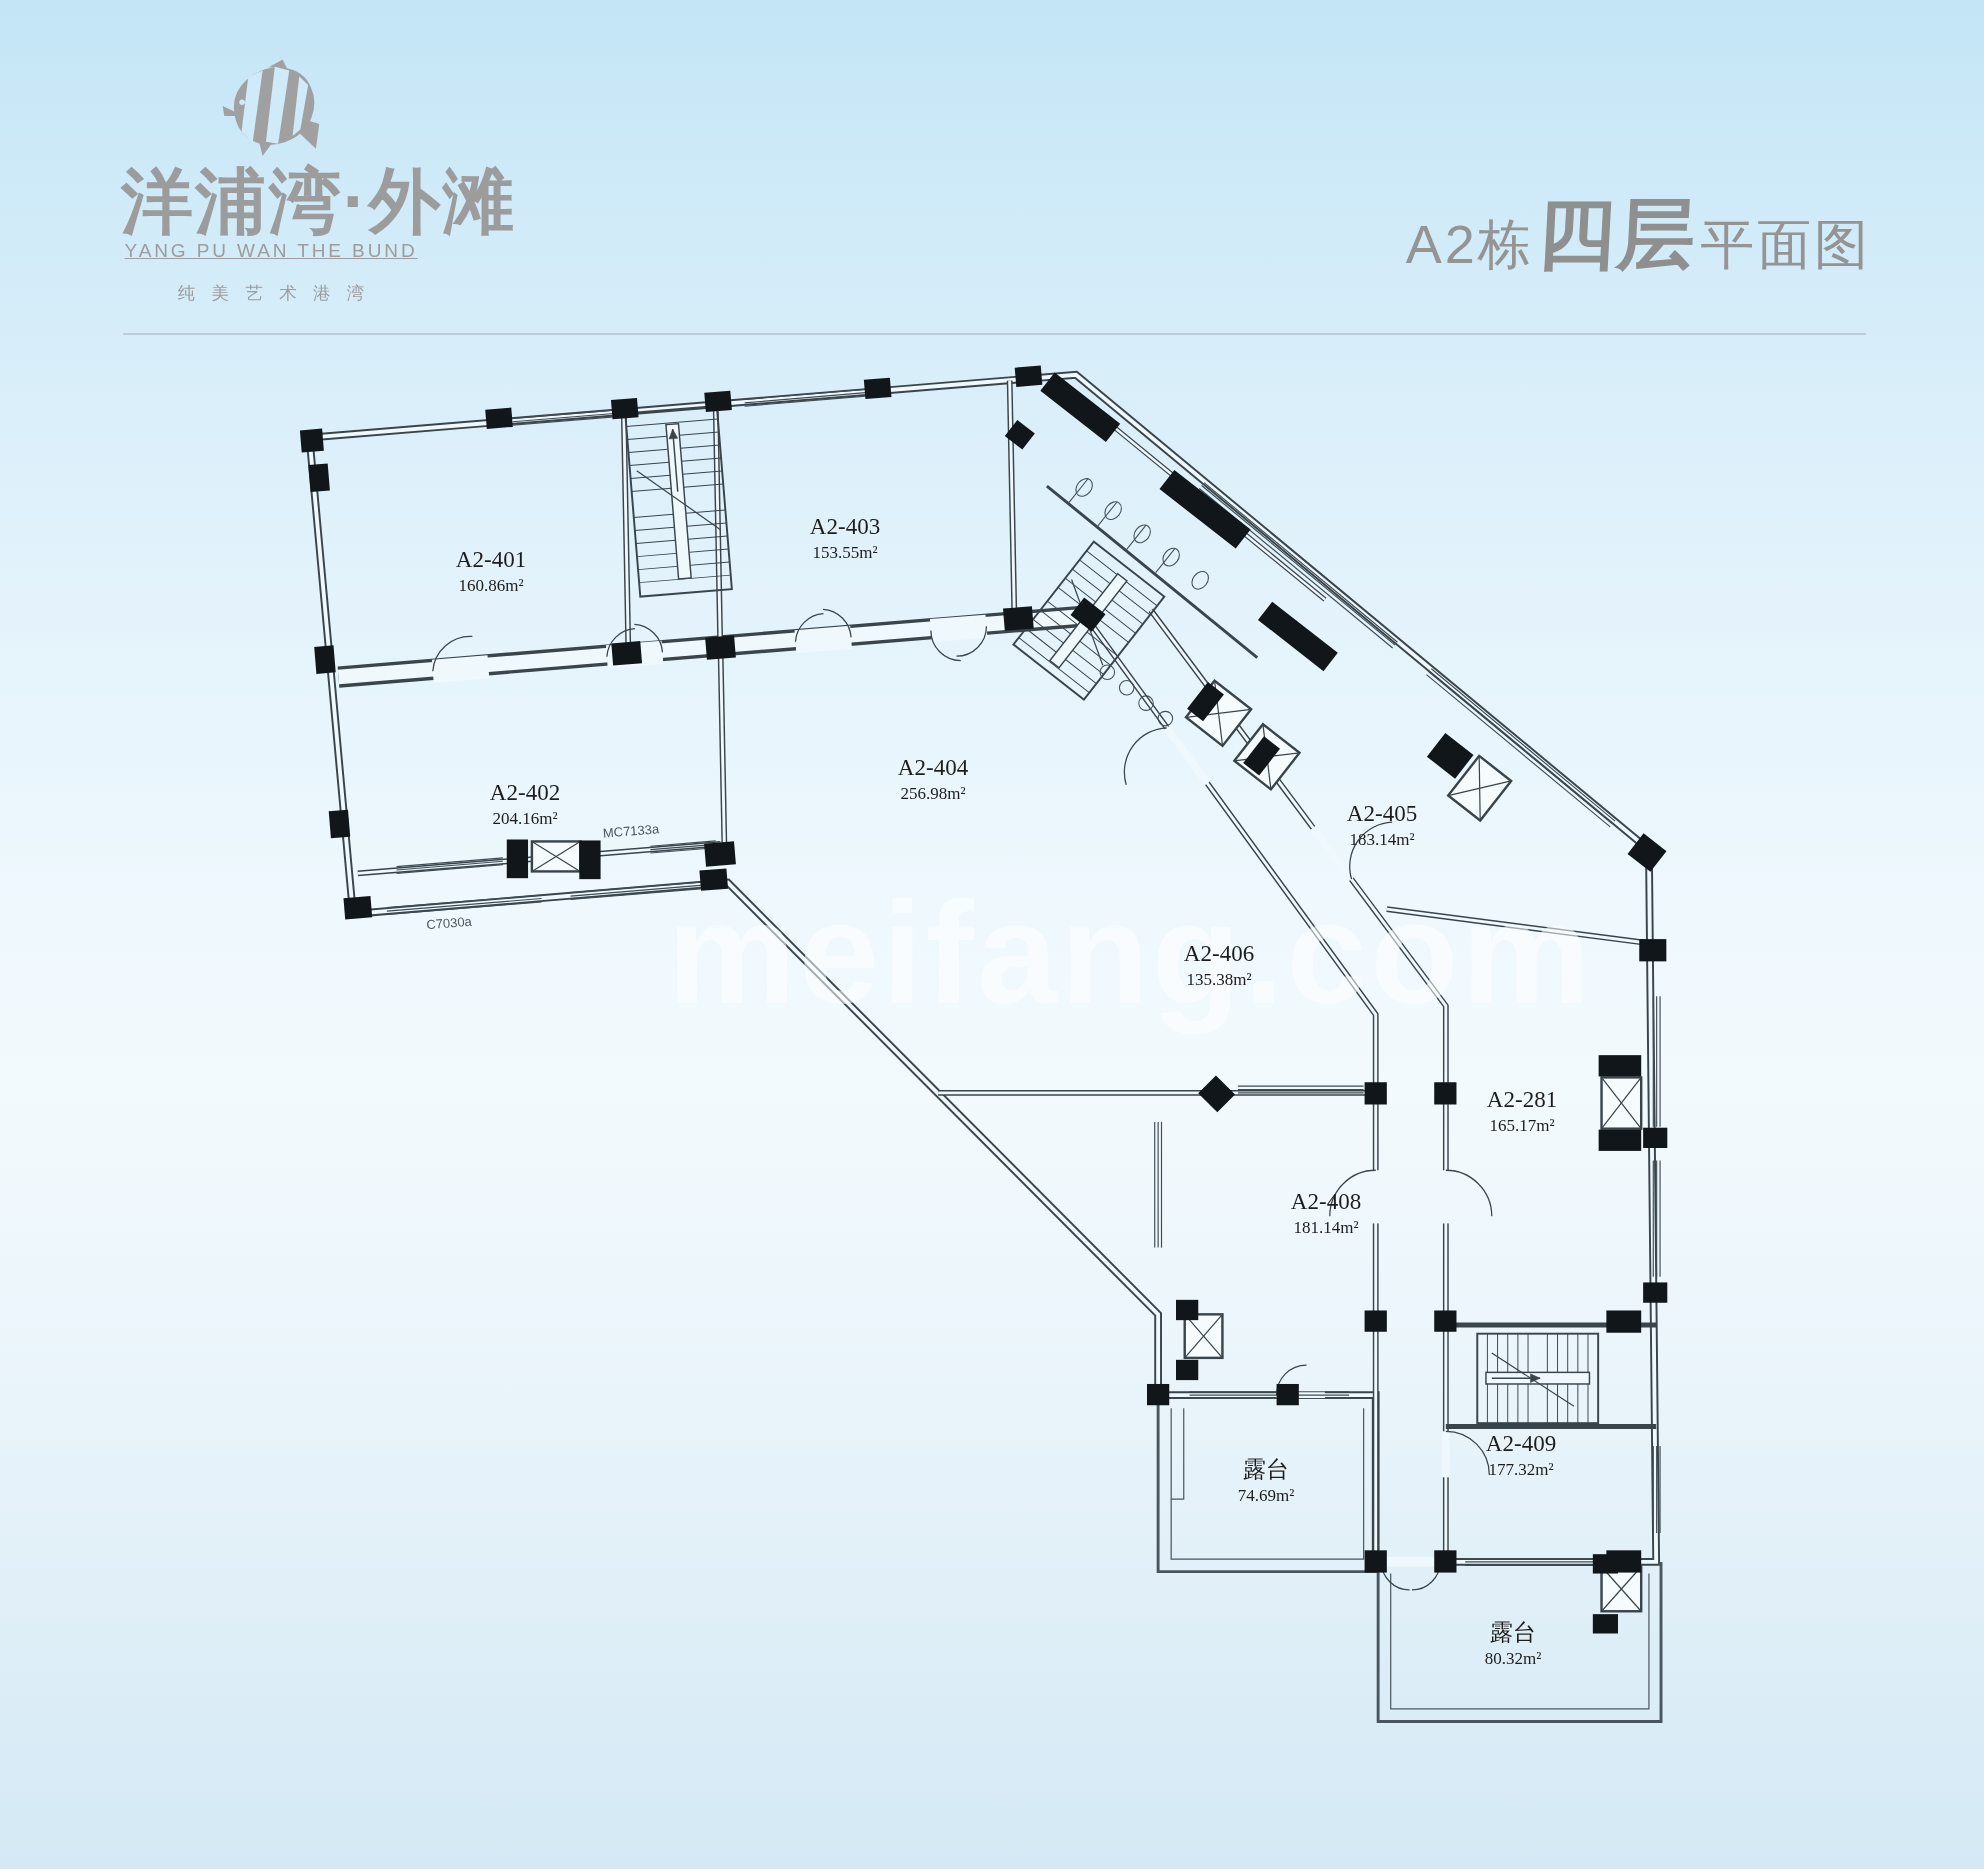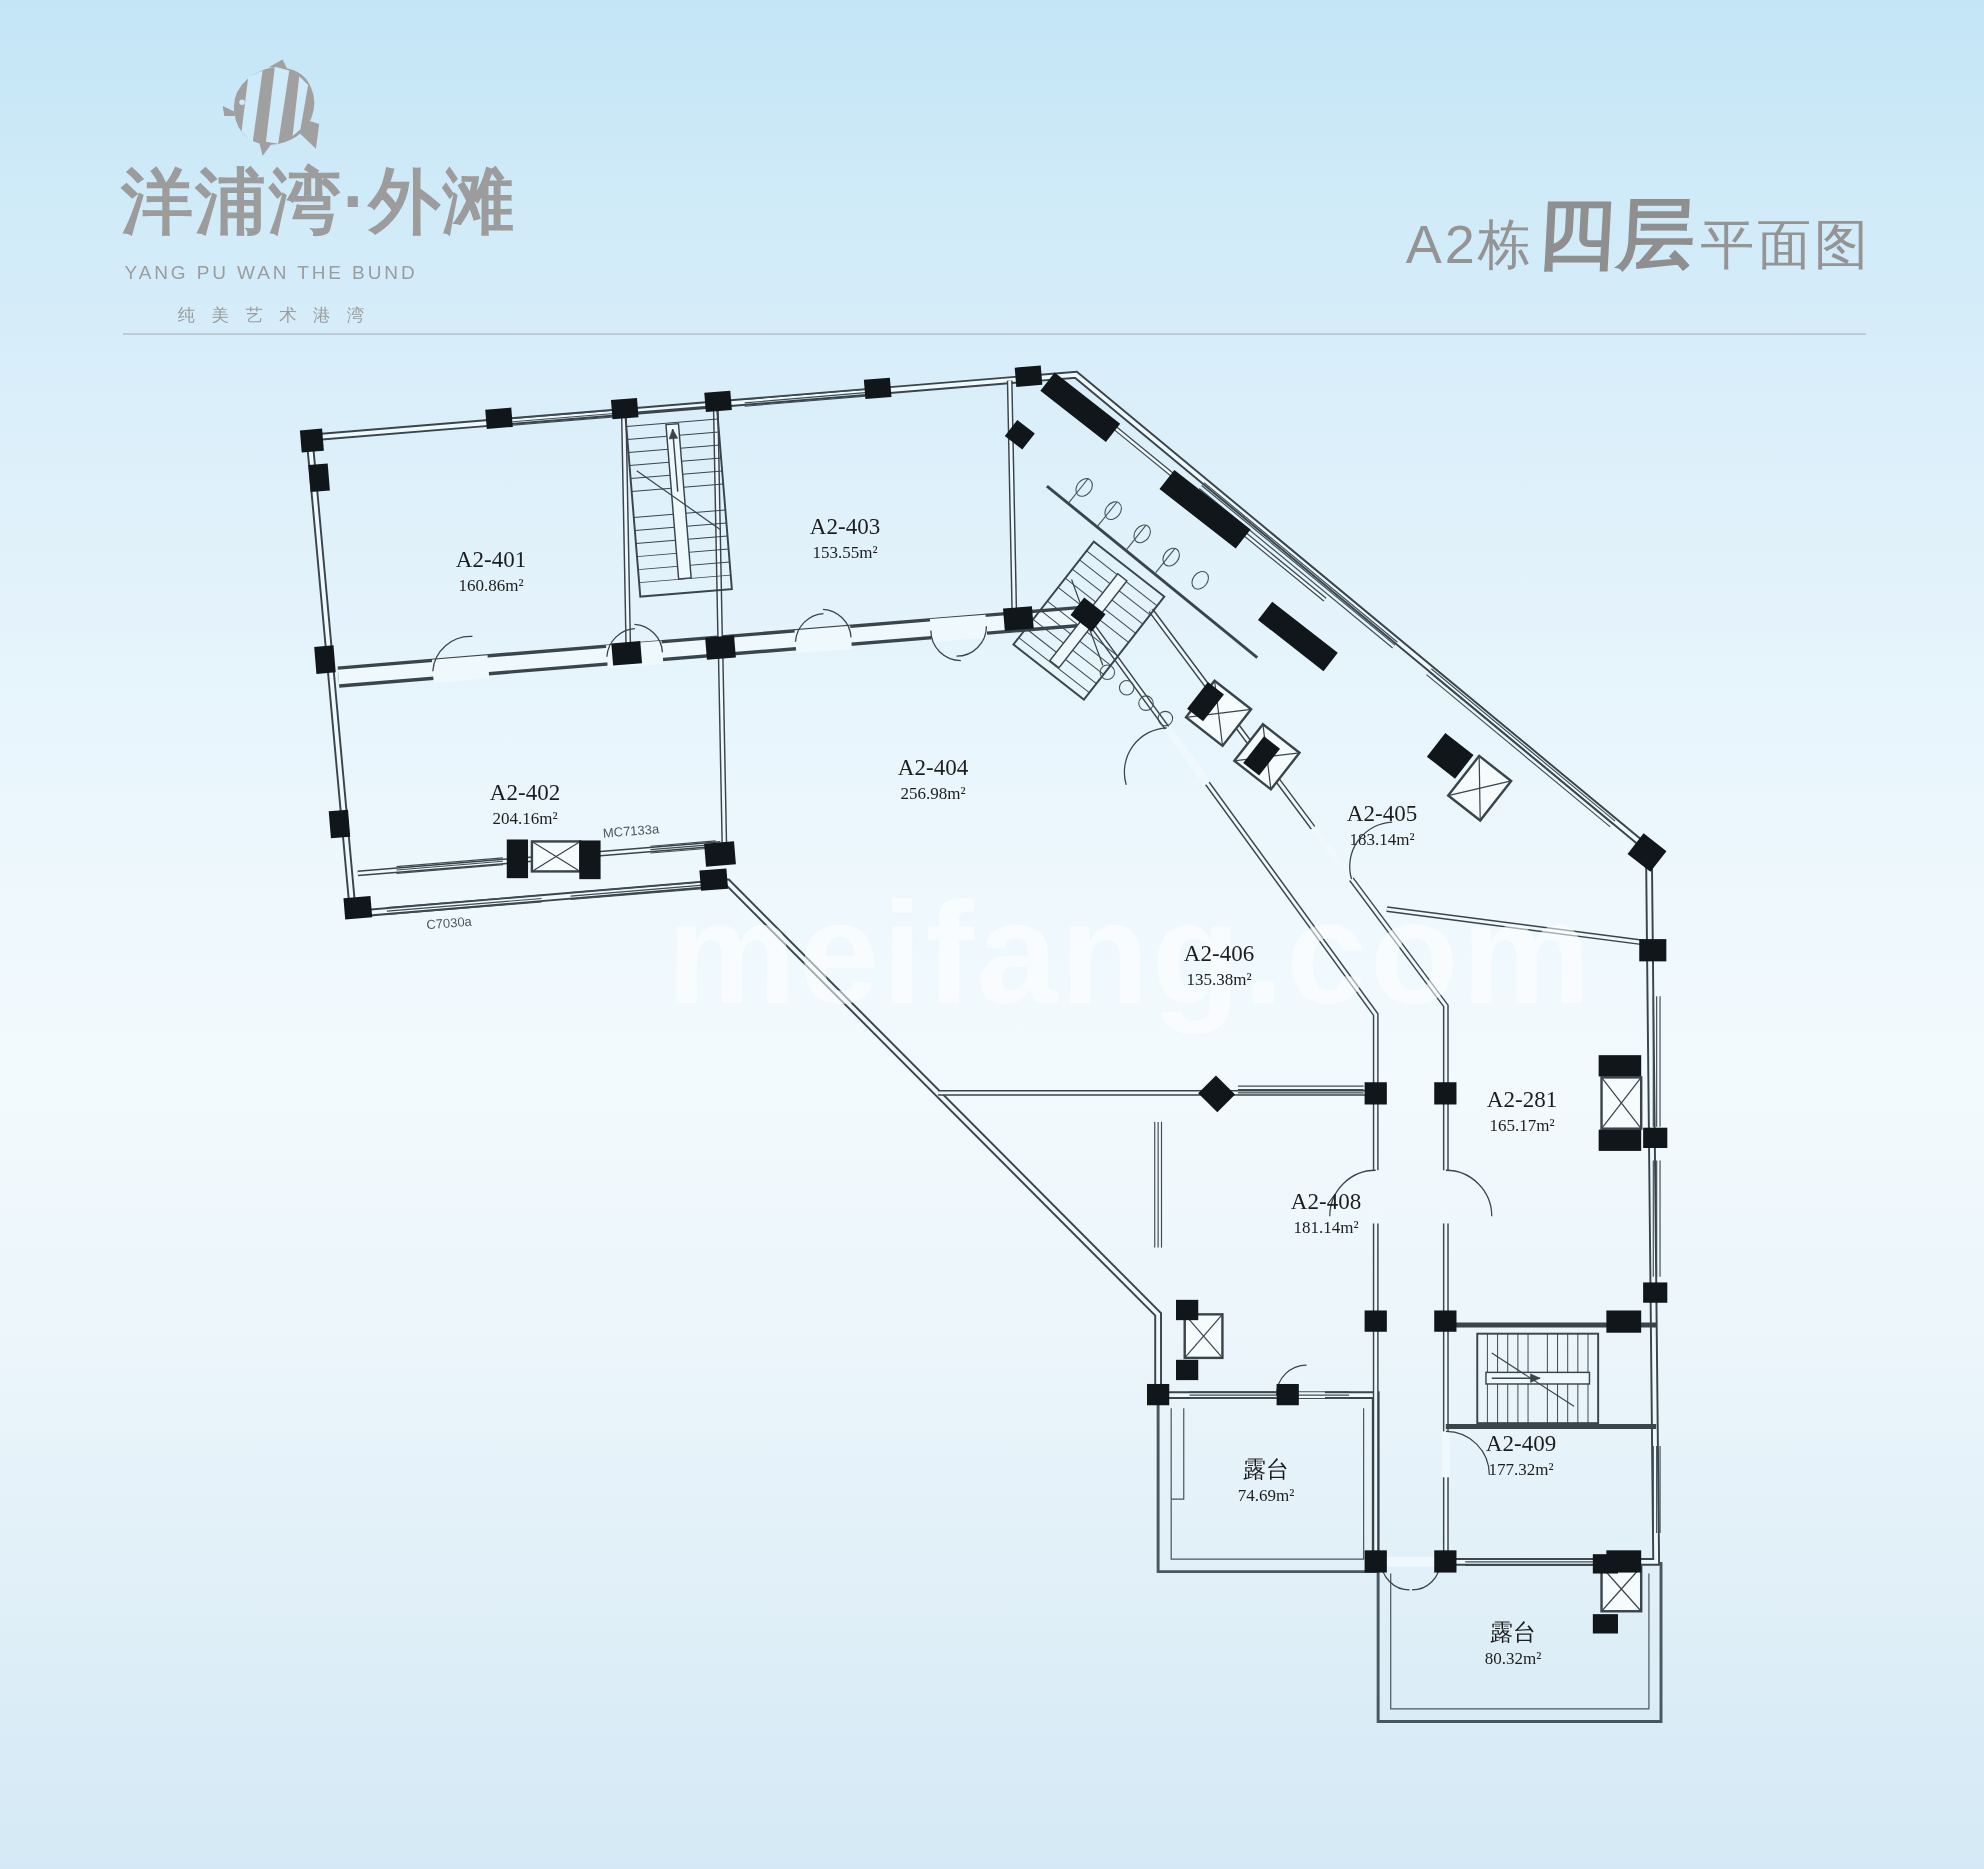--- a/index.html
+++ b/index.html
@@ -7,21 +7,21 @@
     position:relative;
     width:1985px;height:1870px;
     overflow:hidden;
     background:linear-gradient(180deg,#c3e5f6 0%, #cfeaf8 10%, #e2f2fb 30%, #eef8fd 48%, #f3fafd 58%, #e9f4fa 75%, #dcedf7 90%, #d4e9f5 100%);
     font-family:"Liberation Sans",sans-serif;
   }
   
   .logo{position:absolute;left:121px;top:58px;width:300px;text-align:center;color:#9c9c9c;}
   .logo .fish{display:block;margin:0 auto 2.9px auto;}
   .logo .cn{font-size:72px;font-weight:bold;letter-spacing:1.9px;line-height:1;white-space:nowrap;}
-  .logo .en{font-size:19px;letter-spacing:2.9px;margin-top:25px;white-space:nowrap;}
+  .logo .en{font-size:19px;letter-spacing:2.9px;margin-top:3px;white-space:nowrap;text-decoration:underline;}
   .logo .slogan{font-size:17.4px;letter-spacing:16.4px;margin-top:19px;white-space:nowrap;text-indent:16.4px;}
   .divider{position:absolute;left:123px;top:333px;width:1743px;height:1.5px;background:#b7c7d1;opacity:.85;}
   .title{position:absolute;right:114px;top:197px;display:flex;align-items:flex-end;color:#949494;white-space:nowrap;}
   .title .t-normal{font-size:54px;letter-spacing:2.9px;line-height:1;}
   .title .t-big{font-size:78px;font-weight:bold;line-height:.95;letter-spacing:1px;color:#8f8f8f;transform:skewX(-3deg);margin:0 3.9px;}
   
   .watermark{
     position:absolute;left:667px;top:870px;width:677px;
     font-size:145px;font-weight:bold;letter-spacing:2.9px;
     color:rgba(255,255,255,0.55);white-space:nowrap;z-index:3;pointer-events:none;

